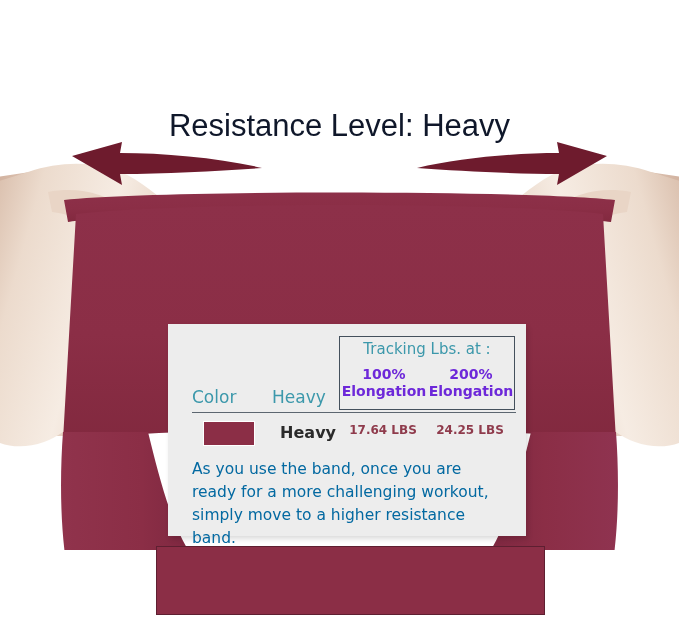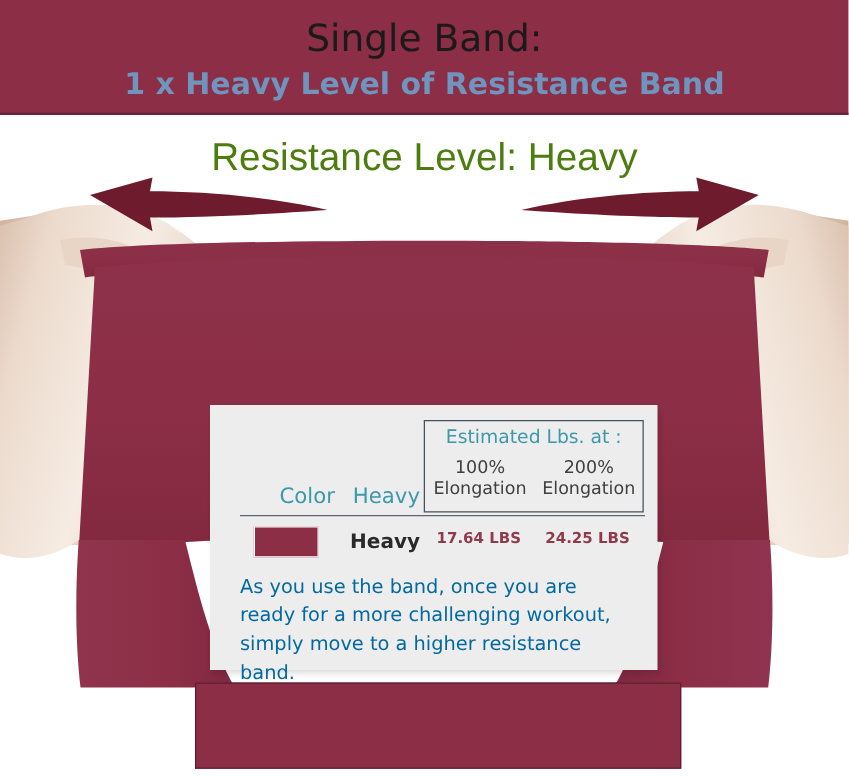--- a/index.html
+++ b/index.html
@@ -50,21 +50,21 @@
     font-family: "DejaVu Sans", sans-serif;
   }
 
   
   .subtitle {
     position: absolute;
     left: 0; right: 0;
     top: 108px;
     text-align: center;
     font-size: 31px;
-    color: #4d7c0f;
+    color: #0f172a;
     font-weight: 400;
     font-family: "Liberation Sans", sans-serif;
   }
 
   
   .arrow-layer {
     position: absolute;
     left: 0; top: 0;
     width: 679px;
     height: 621px;
@@ -117,33 +117,34 @@
     font-family: "DejaVu Sans", sans-serif;
     white-space: nowrap;
   }
   .est-col {
     position: absolute;
     top: 29px;
     width: 86px;
     text-align: center;
     font-size: 14px;
     line-height: 17px;
-    color: #404040;
-    font-family: "DejaVu Sans", sans-serif;
+    color: #6d28d9;
+    font-family: "DejaVu Sans", sans-serif;
+    font-weight: bold;
   }
   .est-col.c1 { left: 1px; }
   .est-col.c2 { left: 88px; }
 
   .hdr-color, .hdr-level {
     position: absolute;
     top: 63px;
     font-size: 17px;
     color: #3c98ab;
     font-family: "DejaVu Sans", sans-serif;
-    text-align: right;
+    text-align: left;
   }
   .hdr-color { left: 24px; width: 76px; }
   .hdr-level { left: 104px; width: 64px; }
 
   .row-rule {
     position: absolute;
     left: 24px;
     top: 88px;
     width: 324px;
     height: 1px;
@@ -216,24 +217,20 @@
     font-family: "DejaVu Sans", sans-serif;
     letter-spacing: 0.5px;
   }
   .bottom-banner .bl1 { margin-top: 7px; }
 </style>
 </head>
 <body>
 
 <div id="page">
 
-  <div class="top-banner">
-    <div class="line1">Single Band:</div>
-    <div class="line2">1 x Heavy Level of Resistance Band</div>
-  </div>
 
   <div class="subtitle">Resistance Level: Heavy</div>
 
   <svg class="stage" viewBox="0 0 679 400" width="679" height="400" preserveAspectRatio="none">
     <defs>
       <linearGradient id="bandTop" x1="0" y1="0" x2="0" y2="1">
         <stop offset="0%" stop-color="#8d3049"></stop>
         <stop offset="55%" stop-color="#8b2e46"></stop>
         <stop offset="100%" stop-color="#82293f"></stop>
       </linearGradient>
@@ -313,21 +310,21 @@
     <path fill="#6e1b2d" d="M 72,156 L 122,142 L 120,153 C 165,153 220,158 262,168
              C 220,171 165,174 120,174 L 122,185 Z"></path>
     <path fill="#6e1b2d" d="M 607,156 L 557,142 L 559,153 C 514,153 459,158 417,168
              C 459,171 514,174 559,174 L 557,185 Z"></path>
   </svg>
 
   <div class="info-panel">
     <div class="table-wrap">
 
       <div class="est-box">
-        <div class="est-title">Estimated Lbs. at :</div>
+        <div class="est-title">Tracking Lbs. at :</div>
         <div class="est-col c1">
           <span>100%</span><br>
           <span>Elongation</span>
         </div>
         <div class="est-col c2">
           <span>200%</span><br>
           <span>Elongation</span>
         </div>
       </div>
 

